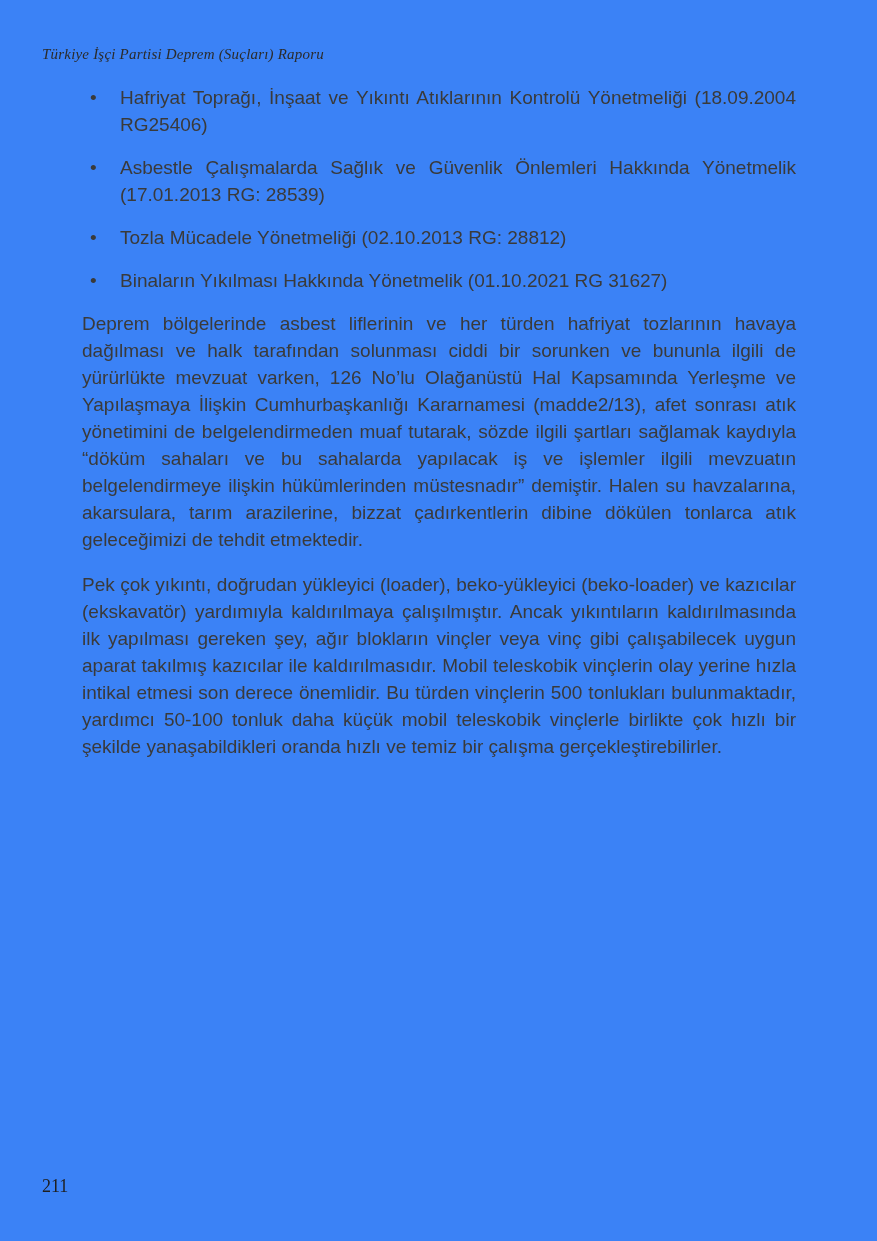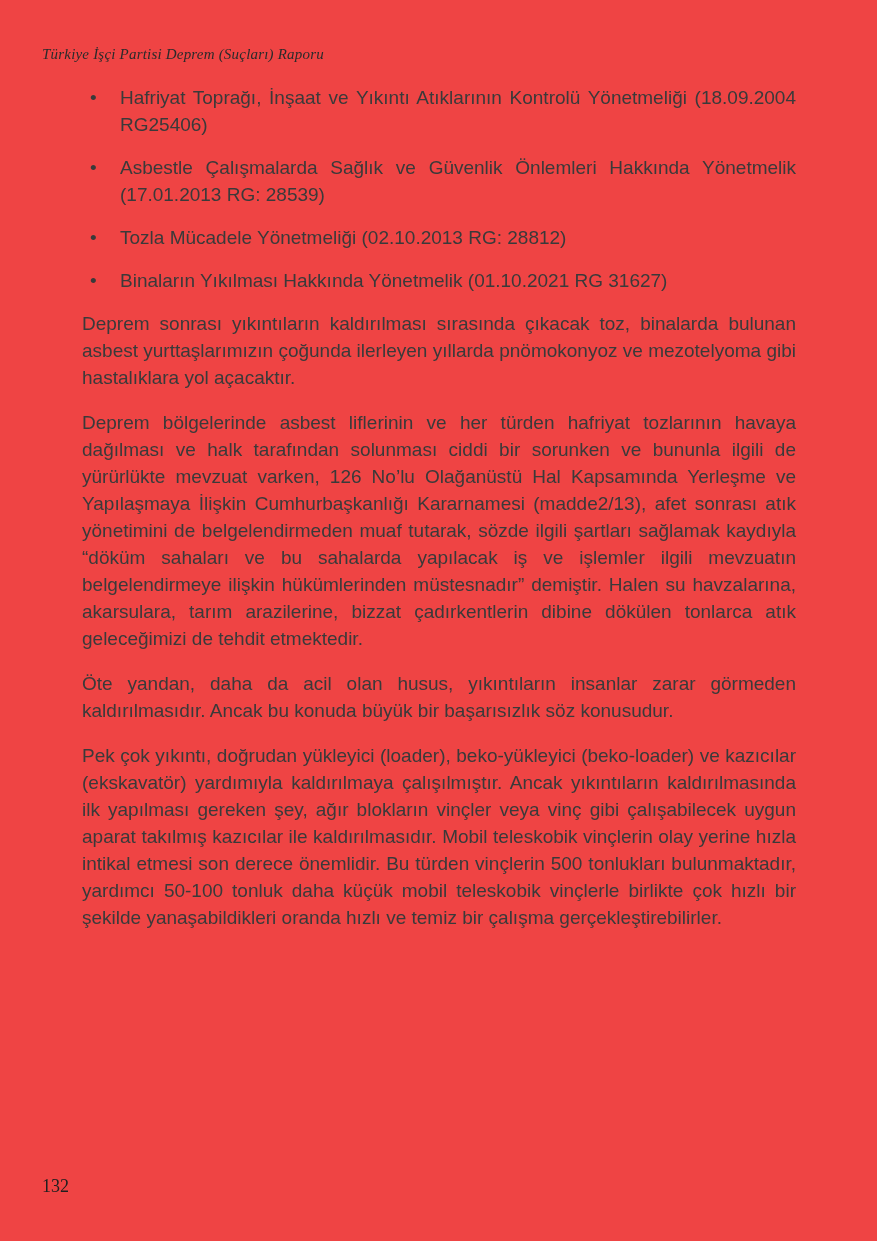--- a/index.html
+++ b/index.html
@@ -6,21 +6,21 @@
 
   html, body {
     background: #e8e8e8;
   }
 
   .page {
     position: relative;
     width: 877px;
     height: 1241px;
     margin: 0 auto;
-    background: #ef4444;
+    background: #3b82f6;
     font-family: "Liberation Sans", sans-serif;
     color: #3a3a3a;
     overflow: hidden;
   }
 
   .running-header {
     position: absolute;
     top: 46px;
     left: 42px;
     font-family: "Liberation Serif", serif;
@@ -95,22 +95,20 @@
       <li>
         <span class="bullet-marker">•</span>
         <span class="bullet-text">Tozla Mücadele Yönetmeliği (02.10.2013 RG: 28812)</span>
       </li>
       <li>
         <span class="bullet-marker">•</span>
         <span class="bullet-text">Binaların Yıkılması Hakkında Yönetmelik (01.10.2021 RG 31627)</span>
       </li>
     </ul>
 
-    <p class="body-paragraph">Deprem sonrası yıkıntıların kaldırılması sırasında çıkacak toz, binalarda bulunan asbest yurttaşlarımızın çoğunda ilerleyen yıllarda pnömokonyoz ve mezotelyoma gibi hastalıklara yol açacaktır.</p>
     <p class="body-paragraph">Deprem bölgelerinde asbest liflerinin ve her türden hafriyat tozlarının havaya dağılması ve halk tarafından solunması ciddi bir sorunken ve bununla ilgili de yürürlükte mevzuat varken, 126 No’lu Olağanüstü Hal Kapsamında Yerleşme ve Yapılaşmaya İlişkin Cumhurbaşkanlığı Kararnamesi (madde2/13), afet sonrası atık yönetimini de belgelendirmeden muaf tutarak, sözde ilgili şartları sağlamak kaydıyla “döküm sahaları ve bu sahalarda yapılacak iş ve işlemler ilgili mevzuatın belgelendirmeye ilişkin hükümlerinden müstesnadır” demiştir. Halen su havzalarına, akarsulara, tarım arazilerine, bizzat çadırkentlerin dibine dökülen tonlarca atık geleceğimizi de tehdit etmektedir.</p>
-    <p class="body-paragraph">Öte yandan, daha da acil olan husus, yıkıntıların insanlar zarar görmeden kaldırılmasıdır. Ancak bu konuda büyük bir başarısızlık söz konusudur.</p>
     <p class="body-paragraph">Pek çok yıkıntı, doğrudan yükleyici (loader), beko-yükleyici (beko-loader) ve kazıcılar (ekskavatör) yardımıyla kaldırılmaya çalışılmıştır. Ancak yıkıntıların kaldırılmasında ilk yapılması gereken şey, ağır blokların vinçler veya vinç gibi çalışabilecek uygun aparat takılmış kazıcılar ile kaldırılmasıdır. Mobil teleskobik vinçlerin olay yerine hızla intikal etmesi son derece önemlidir. Bu türden vinçlerin 500 tonlukları bulunmaktadır, yardımcı 50-100 tonluk daha küçük mobil teleskobik vinçlerle birlikte çok hızlı bir şekilde yanaşabildikleri oranda hızlı ve temiz bir çalışma gerçekleştirebilirler.</p>
 
   </div>
 
-  <div class="page-number">132</div>
+  <div class="page-number">211</div>
 
 </div>
 
 </body></html>

